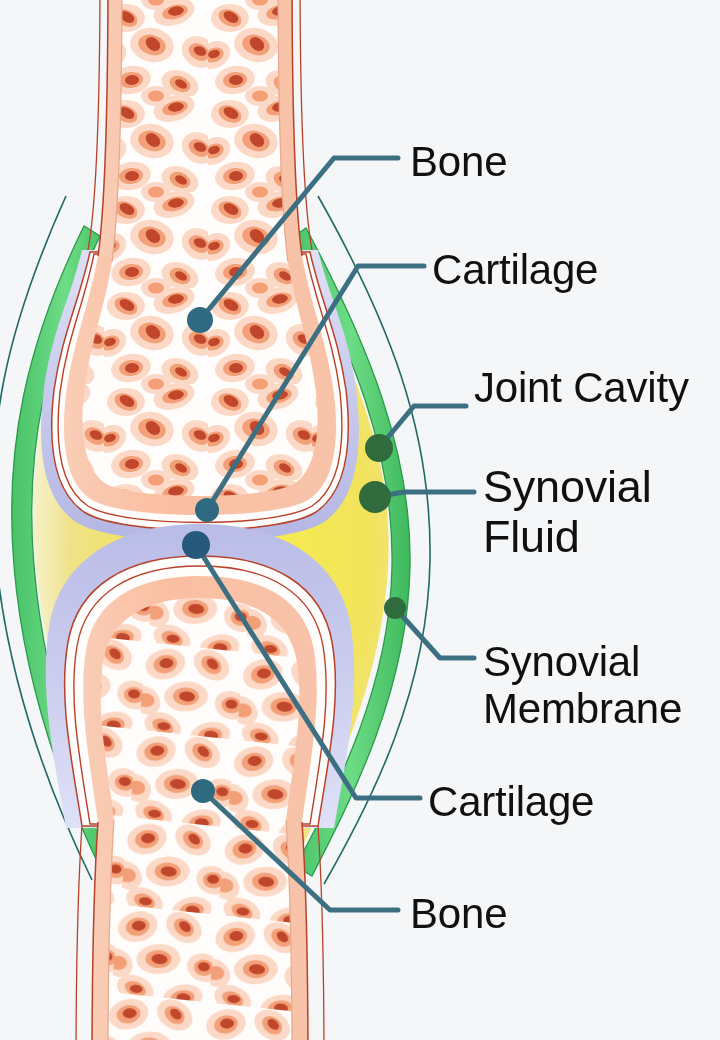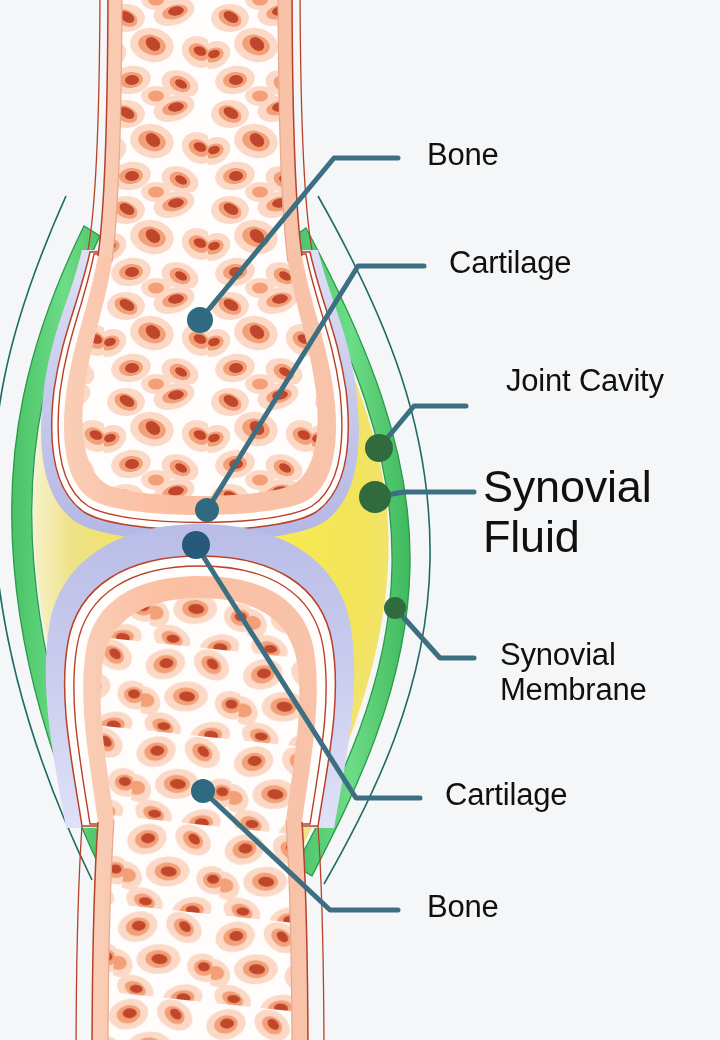--- a/index.html
+++ b/index.html
@@ -13,21 +13,21 @@
   #art{position:absolute;top:0;left:0;}
   .lbl{
     position:absolute;
     color:#101010;
     font-family:"Liberation Sans", sans-serif;
     font-weight:400;
     white-space:pre;
     line-height:1.12;
     letter-spacing:-0.2px;
   }
-  .sz-n{font-size:31px;margin-left:17px;}
+  .sz-n{font-size:42px;}
   .sz-b{font-size:45px;}
 </style>
 </head>
 <body>
 
 <div id="stage">
 
 <svg id="art" width="720" height="1040" viewBox="0 0 720 1040">
   <defs>
 
@@ -293,21 +293,21 @@
     <circle cx="395" cy="608" r="11" fill="#2f6b3c"></circle>
     <circle cx="196" cy="545" r="14" fill="#27597a"></circle>
     <circle cx="203" cy="791" r="12" fill="#2f6a80"></circle>
   </g>
 </svg>
 
 <div class="lbl sz-n" style="left:410px;top:138px;">Bone</div>
 
 <div class="lbl sz-n" style="left:432px;top:246px;">Cartilage</div>
 
-<div class="lbl sz-n" style="left:489px;top:364px;text-align:center;">Joint Cavity</div>
+<div class="lbl sz-n" style="left:474px;top:364px;text-align:center;">Joint Cavity</div>
 
 <div class="lbl sz-b" style="left:483px;top:462px;">Synovial
 Fluid</div>
 
 <div class="lbl sz-n" style="left:483px;top:638px;">Synovial
 Membrane</div>
 
 <div class="lbl sz-n" style="left:428px;top:778px;">Cartilage</div>
 
 <div class="lbl sz-n" style="left:410px;top:890px;">Bone</div>

